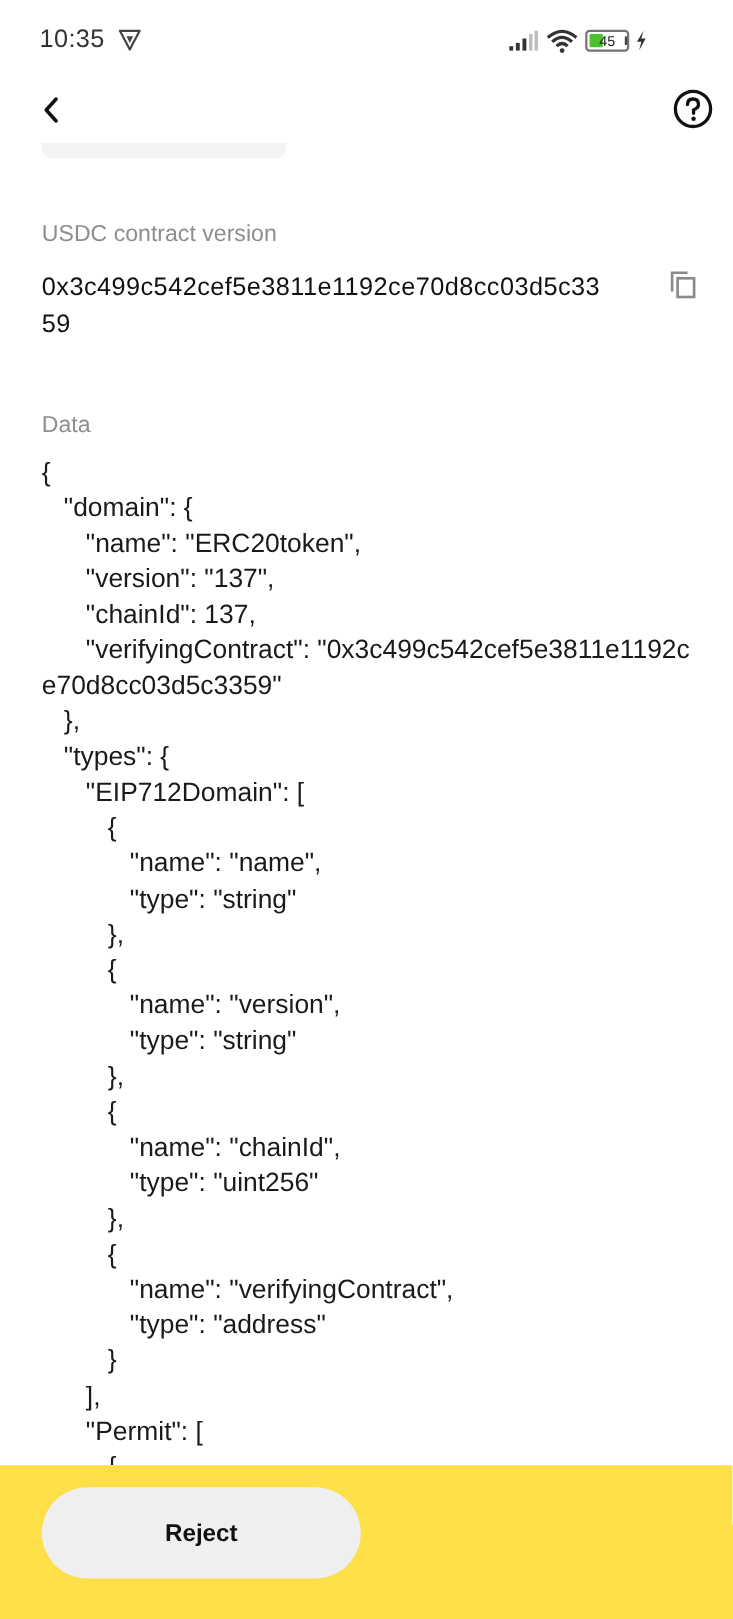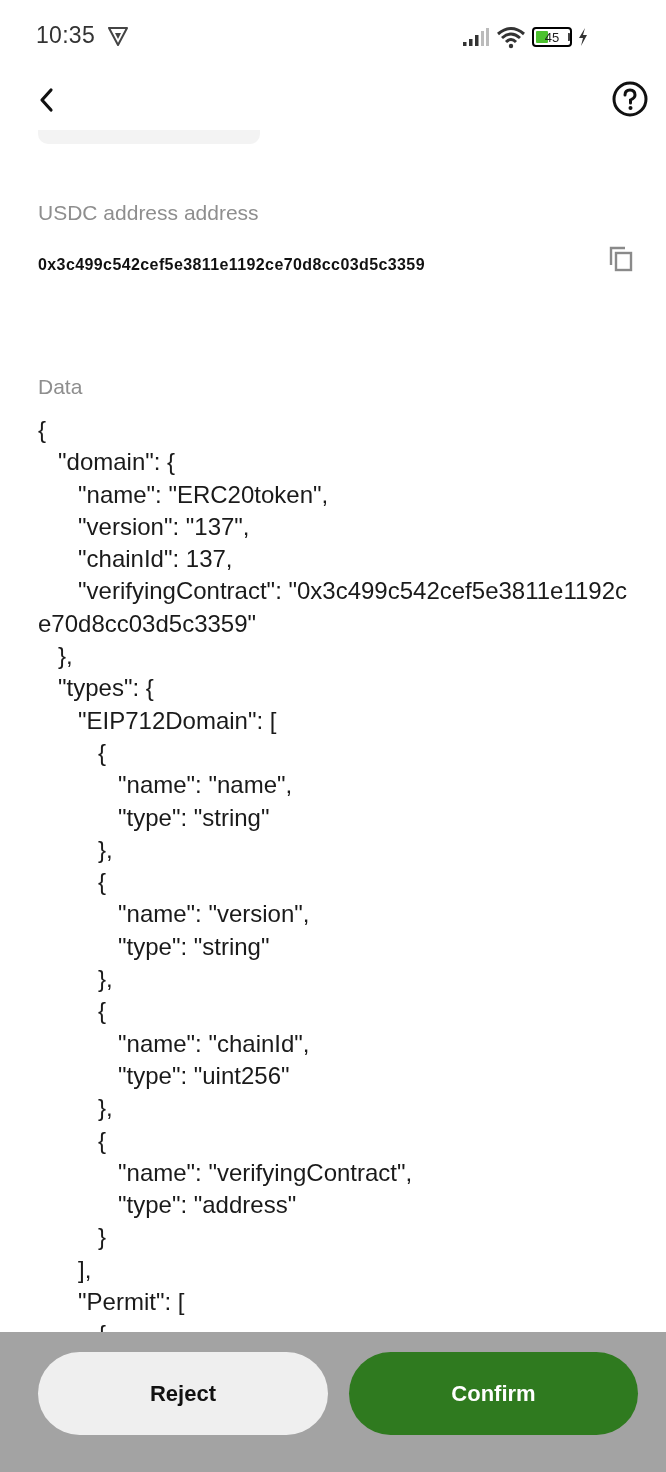--- a/index.html
+++ b/index.html
@@ -5,40 +5,40 @@
   * { box-sizing: border-box; margin: 0; padding: 0; }
   html, body { width: 666px; height: 1472px; background: #ffffff; overflow: hidden; }
   body { font-family: "Liberation Sans", "DejaVu Sans", sans-serif; color: #111; position: relative; }
 
   .status-bar { position: absolute; top: 0; left: 0; width: 607px; height: 75px; }
   .status-time { position: absolute; left: 36px; top: 22px; font-size: 23px; color: #333; letter-spacing: 0.3px; }
   .vpn-icon { position: absolute; left: 107px; top: 25px; width: 22px; height: 22px; }
   .status-right { position: absolute; right: 18px; top: 24px; height: 26px; display: flex; align-items: center; gap: 6px; }
   .signal-icon { width: 28px; height: 20px; }
   .wifi-icon { width: 30px; height: 24px; }
-  .battery { position: relative; width: 40px; height: 20px; border: 2px solid #000000; border-radius: 4px; display: flex; align-items: center; }
+  .battery { position: relative; width: 40px; height: 20px; border: 2px solid #737373; border-radius: 4px; display: flex; align-items: center; }
   .battery-fill { position: absolute; left: 2px; top: 2px; bottom: 2px; width: 12px; background: #4cc12e; border-radius: 1px; }
   .battery-text { position: relative; width: 100%; text-align: center; font-size: 13px; color: #222; }
   .battery-nub { width: 3px; height: 8px; background: #444; border-radius: 0 2px 2px 0; margin-left: -4px; }
   .bolt-icon { width: 12px; height: 20px; }
 
   .top-bar { position: absolute; top: 78px; left: 0; width: 666px; height: 44px; }
   .back-button { position: absolute; left: 34px; top: 6px; width: 26px; height: 32px; cursor: pointer; }
   .help-button { position: absolute; right: 17px; top: 2px; width: 38px; height: 38px; cursor: pointer; }
 
   .faded-pill { position: absolute; left: 38px; top: 130px; width: 222px; height: 14px; background: #f3f3f3; border-radius: 0 0 10px 10px; }
 
   .field-label { position: absolute; left: 38px; font-size: 21px; color: #8e8e8e; }
-  .address-value { position: absolute; left: 38px; top: 243px; width: 520px; font-size: 16px; line-height: 44px; color: #111; word-break: break-all; letter-spacing: 0.4px; font-weight: bold; }
+  .address-value { position: absolute; left: 38px; top: 243px; width: 520px; font-size: 23px; line-height: 34px; color: #111; word-break: break-all; letter-spacing: 0.4px; }
   .copy-button { position: absolute; left: 606px; top: 244px; width: 30px; height: 30px; cursor: pointer; }
 
   .json-block { position: absolute; left: 38px; top: 414px; width: 600px; height: 918px; overflow: hidden; font-size: 24px; line-height: 32.3px; color: #1a1a1a; }
   .json-line { white-space: pre-wrap; word-break: break-all; }
 
-  .footer { position: absolute; left: 0; top: 1332px; width: 666px; height: 140px; background: #a3a3a3; }
+  .footer { position: absolute; left: 0; top: 1332px; width: 666px; height: 140px; background: #fde047; }
   .btn { position: absolute; top: 20px; height: 83px; border-radius: 42px; display: flex; align-items: center; justify-content: center; font-size: 22px; font-weight: bold; cursor: pointer; border: none; }
   .reject-button { left: 38px; width: 290px; background: #efefef; color: #111; }
   .confirm-button { left: 349px; width: 289px; color: #fff; }
 </style>
 </head>
 <body>
 
 <div class="status-bar">
   <span class="status-time">10:35</span>
   <svg class="vpn-icon" viewBox="0 0 22 22">
@@ -78,21 +78,21 @@
   </svg>
   <svg class="help-button" viewBox="0 0 38 38">
     <circle cx="19" cy="19" r="16" fill="none" stroke="#111" stroke-width="3"></circle>
     <path d="M14 15 Q14 10 19 10 Q24 10 24 15 Q24 18 19.5 20 L19.5 23" fill="none" stroke="#111" stroke-width="3" stroke-linecap="round"></path>
     <circle cx="19.5" cy="28" r="2" fill="#111"></circle>
   </svg>
 </div>
 
 <div class="faded-pill"></div>
 
-<div class="field-label" style="top:201px;">USDC address address</div>
+<div class="field-label" style="top:201px;">USDC contract version</div>
 <div class="address-value">0x3c499c542cef5e3811e1192ce70d8cc03d5c3359</div>
 <svg class="copy-button" viewBox="0 0 30 30">
   <rect x="10" y="9" width="15" height="17" fill="none" stroke="#8a8a8a" stroke-width="2.4"></rect>
   <path d="M5 21 L5 4 L19 4" fill="none" stroke="#8a8a8a" stroke-width="2.4"></path>
 </svg>
 
 <div class="field-label" style="top:375px;">Data</div>
 <div class="json-block" id="json-block">
     <div class="json-line">{</div>
     <div class="json-line">   "domain": {</div>
@@ -119,14 +119,13 @@
     <div class="json-line">            "name": "verifyingContract",</div>
     <div class="json-line">            "type": "address"</div>
     <div class="json-line">         }</div>
     <div class="json-line">      ],</div>
     <div class="json-line">      "Permit": [</div>
     <div class="json-line">         {</div>
   </div>
 
 <div class="footer">
   <button class="btn reject-button">Reject</button>
-  <button class="btn confirm-button" style="background: rgb(47, 122, 31);">Confirm</button>
 </div>
 
 </body></html>

